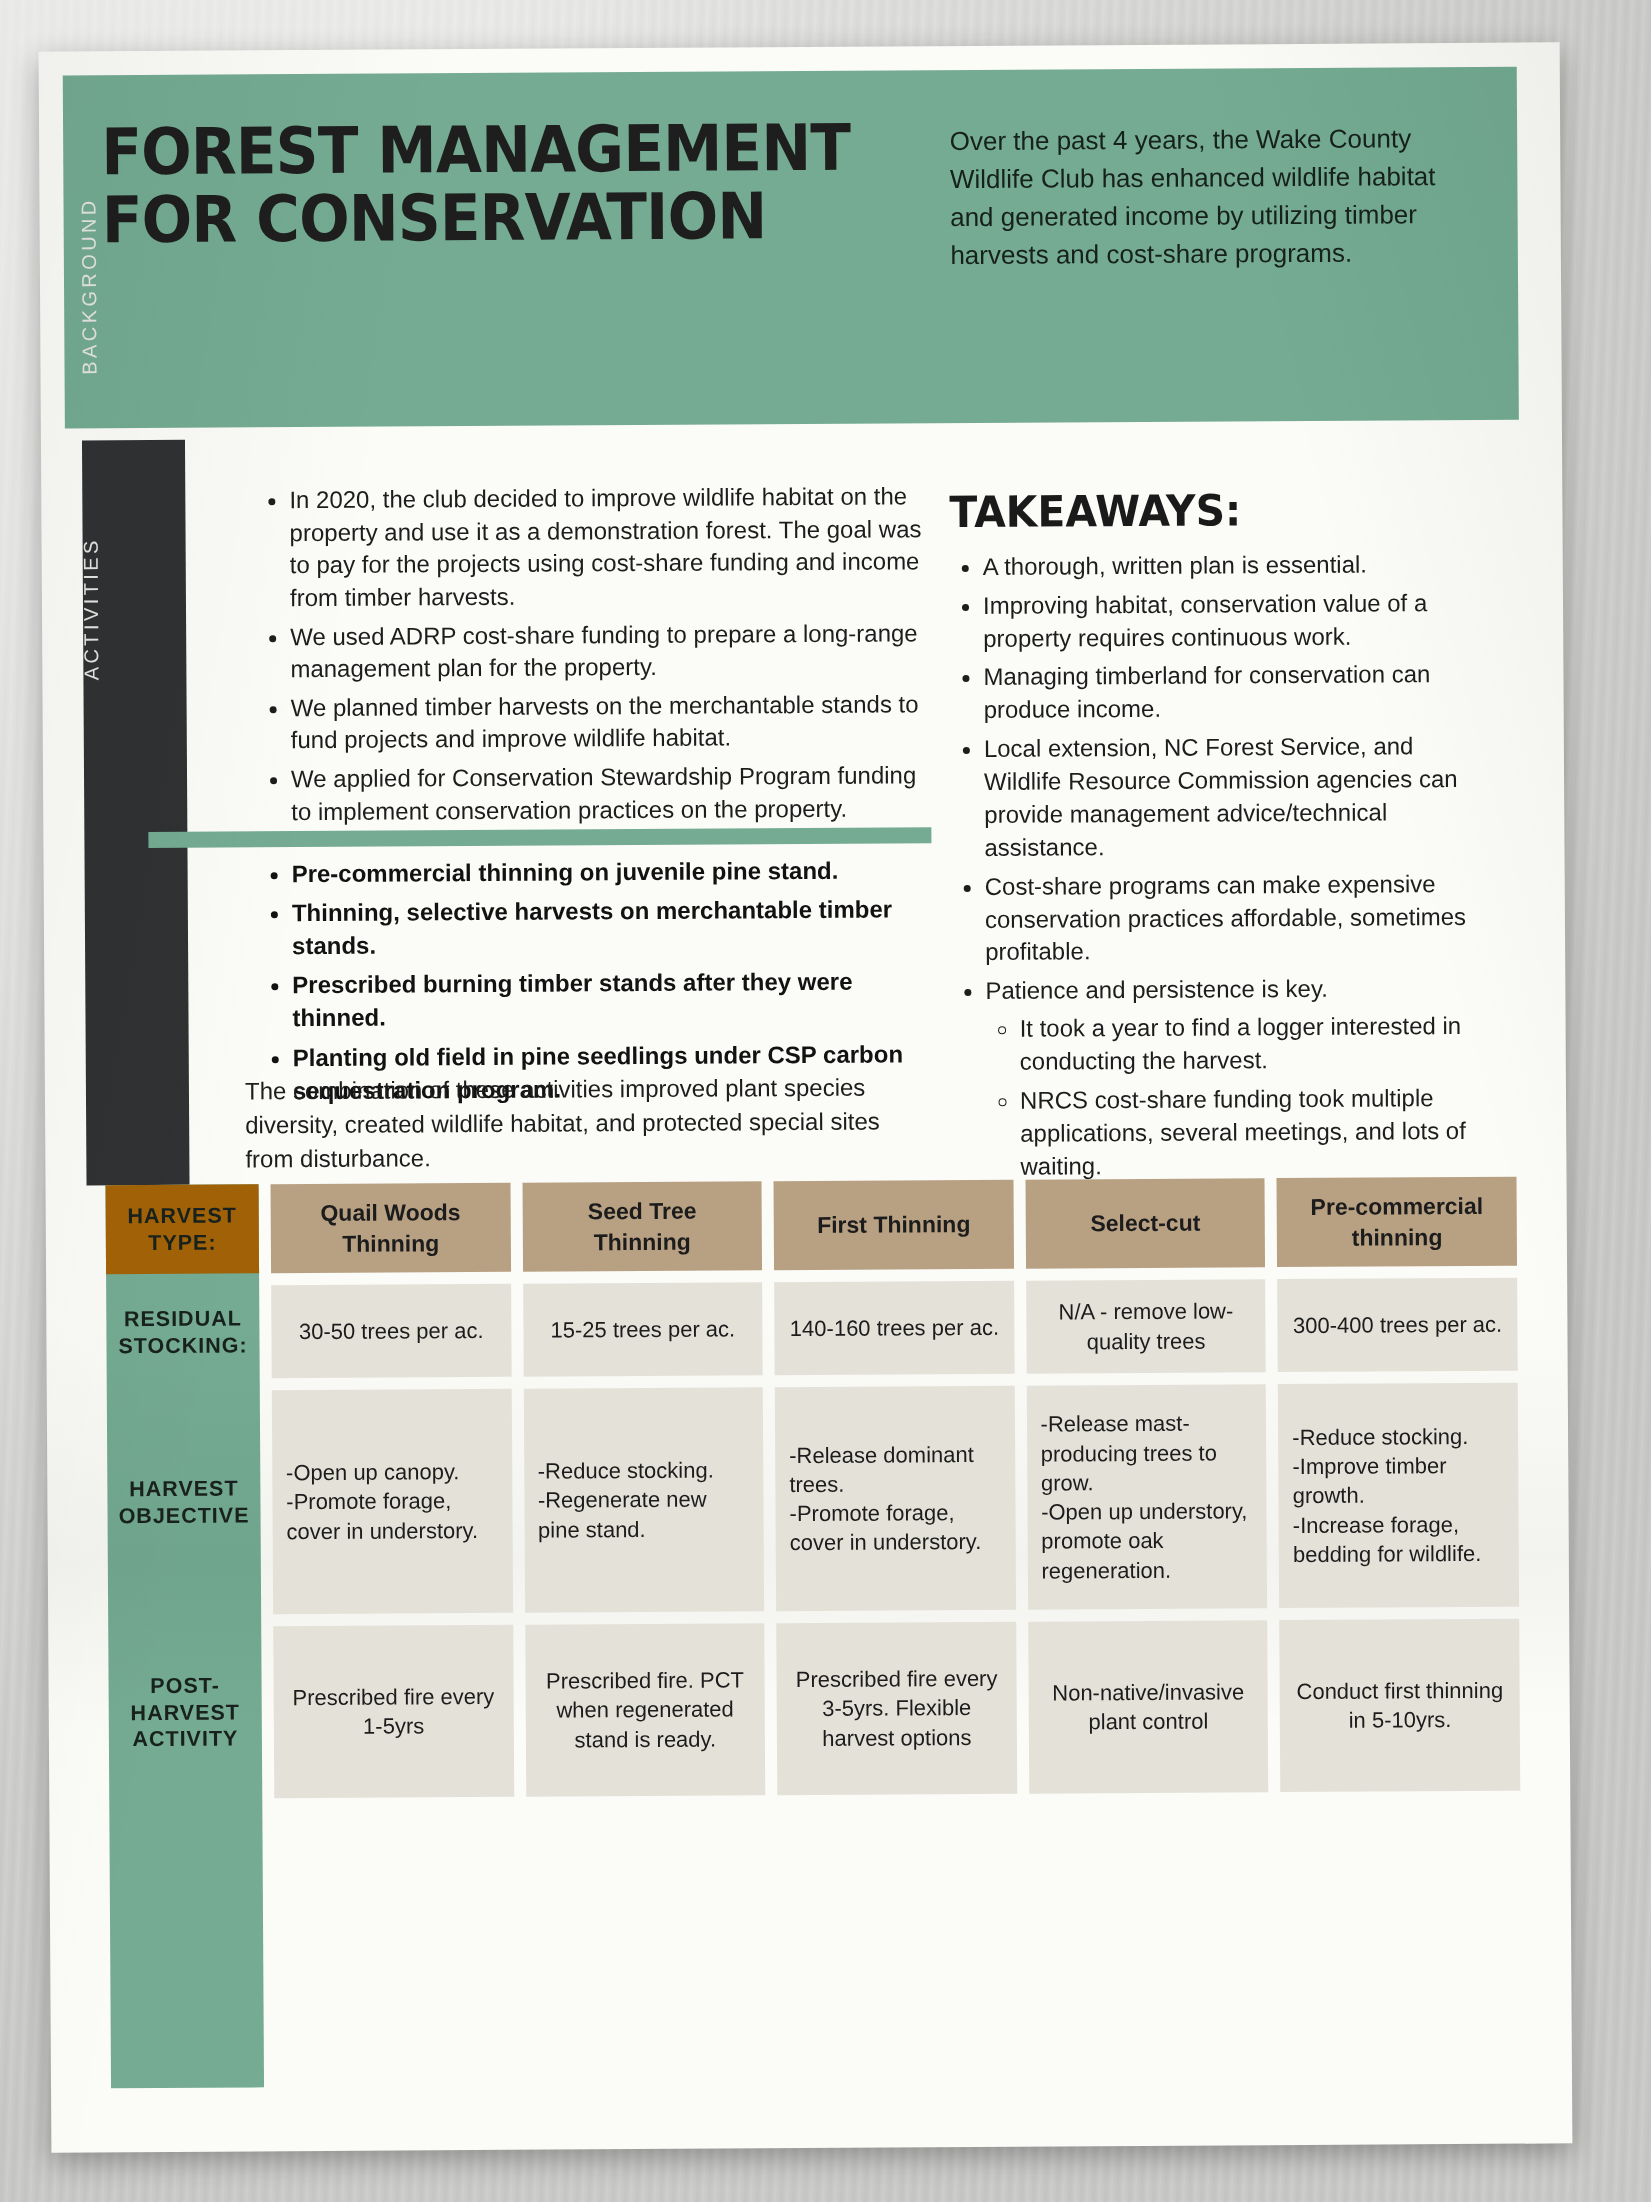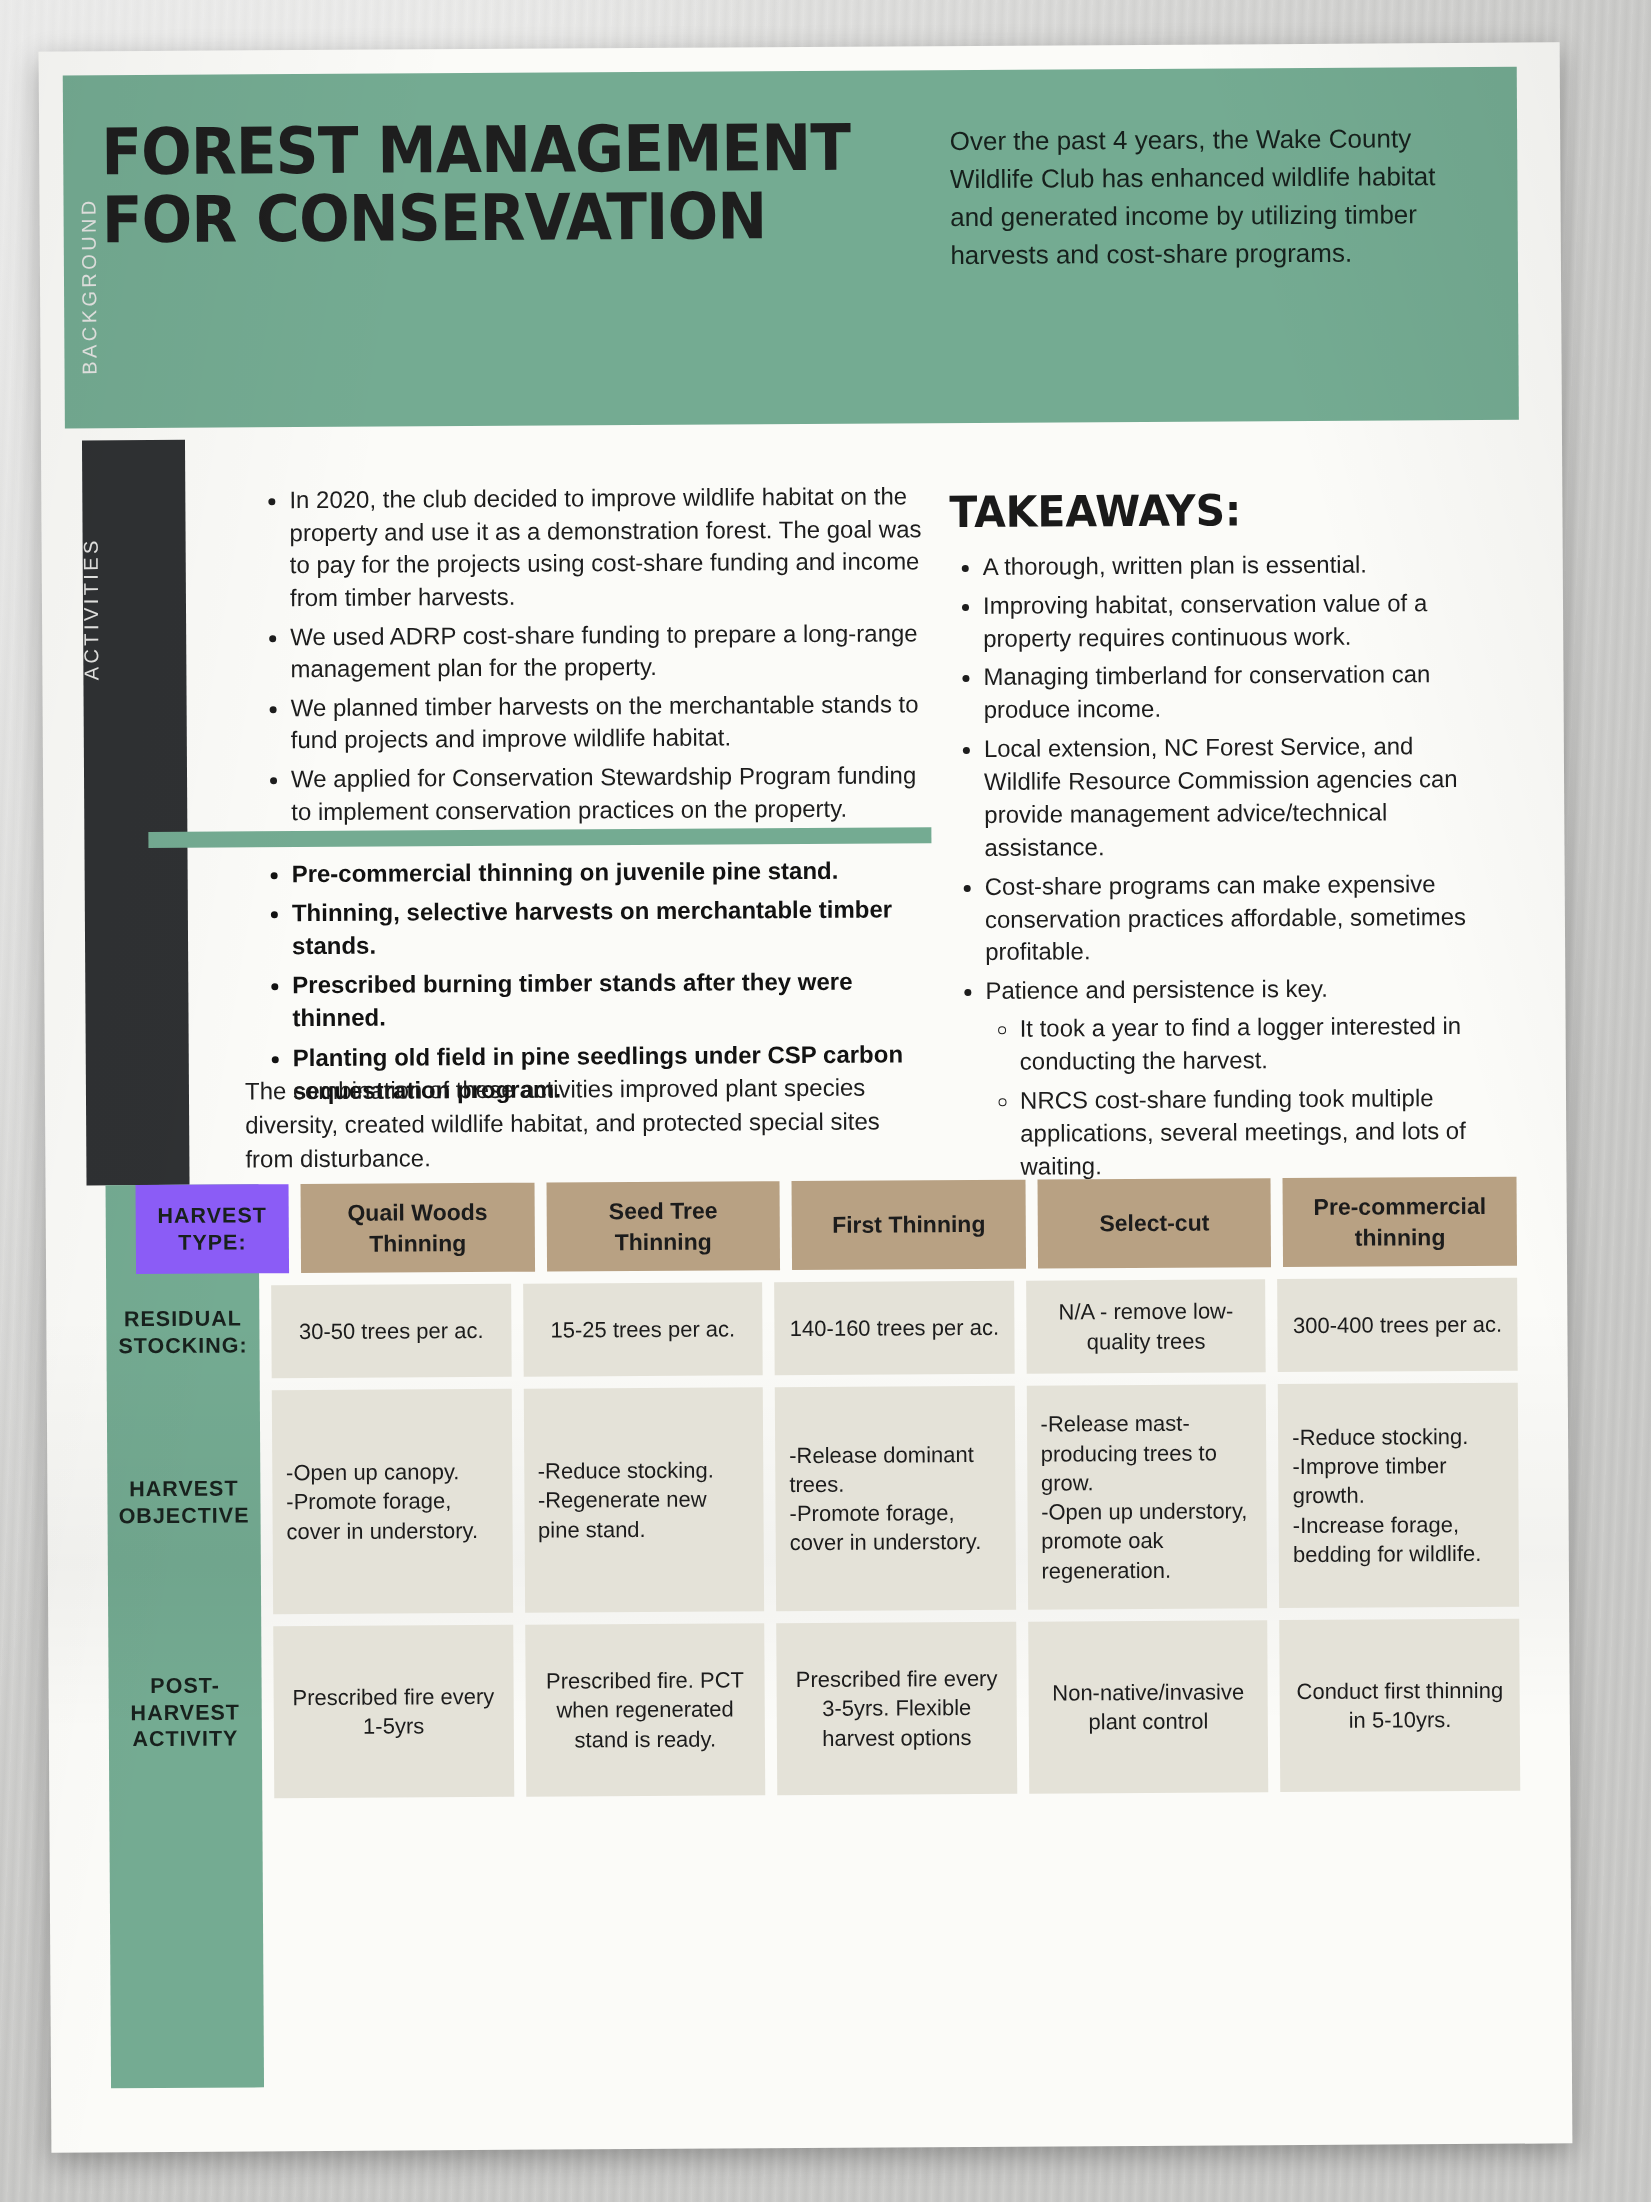--- a/index.html
+++ b/index.html
@@ -224,21 +224,21 @@
     justify-content: center;
     text-align: center;
     padding: 12px 13.8px;
     box-sizing: border-box;
   }
   .head .cell {
     background: #b8a183;
     font-weight: bold;
     font-size: 23px;
   }
-  .head .rowlabel { background: #8b5cf6; margin-left: 30px; }
+  .head .rowlabel { background: #a16207; }
   .lefttext { justify-content: flex-start; text-align: left; }
 
   
   #green-col {
     position: absolute;
     left: 60px;
     top: 1134px;
     width: 153px;
     height: 903px;
     background: #74ab92;

